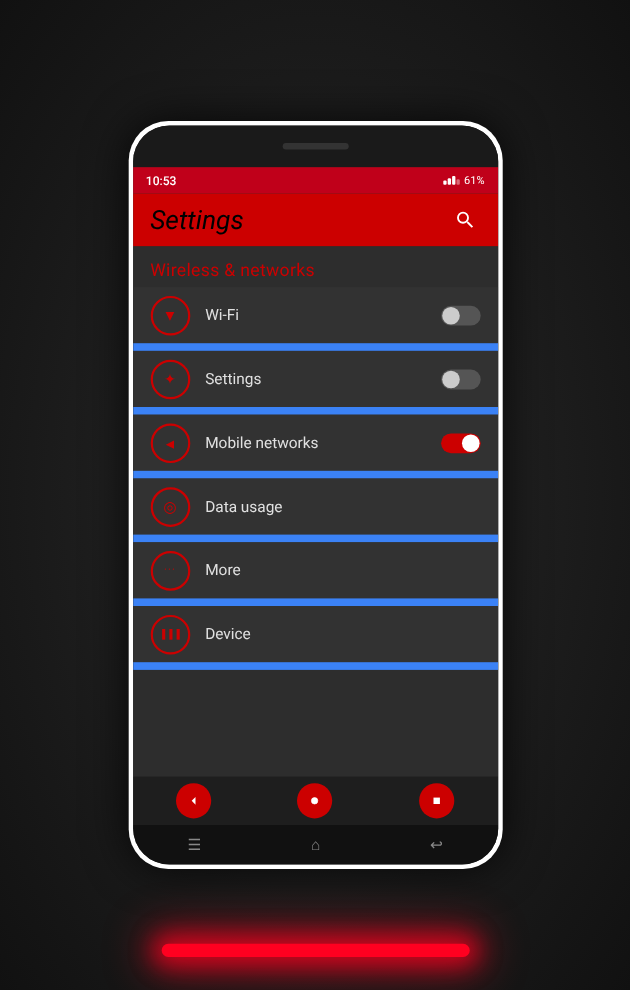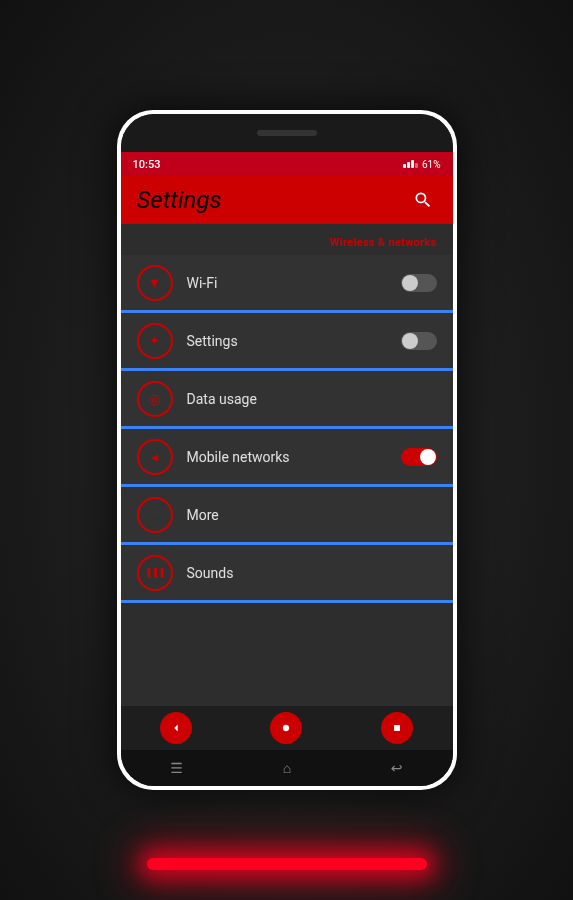--- a/index.html
+++ b/index.html
@@ -138,34 +138,33 @@
     
     .content {
       flex: 1;
       background: #2d2d2d;
       overflow-y: auto;
     }
 
     .section-header {
       padding: 12px 16px 6px;
       color: #cc0000;
-      font-size: 11px;
-      font-weight: 700;
+      font-size: 16px;
+      font-weight: 400;
       text-transform: none;
       letter-spacing: 0.3px;
-      text-align: right;
     }
 
     .settings-item {
       display: flex;
       align-items: center;
       padding: 0 16px;
       height: 58px;
       background: #323232;
-      border-bottom: 3px solid #3b82f6;
+      border-bottom: 7px solid #3b82f6;
       cursor: pointer;
       position: relative;
     }
 
     .item-icon {
       width: 36px;
       height: 36px;
       border-radius: 50%;
       border: 2px solid #cc0000;
       display: flex;
@@ -330,41 +329,41 @@
 
       <div class="settings-item">
         <div class="item-icon bt-icon"></div>
         <span class="item-label">Settings</span>
         <div class="toggle off">
           <div class="toggle-knob"></div>
         </div>
       </div>
 
       <div class="settings-item">
-        <div class="item-icon data-icon"></div>
-        <span class="item-label">Data usage</span>
-      </div>
-
-      <div class="settings-item">
         <div class="item-icon mobile-icon"></div>
         <span class="item-label">Mobile networks</span>
         <div class="toggle on">
           <div class="toggle-knob"></div>
         </div>
       </div>
 
       <div class="settings-item">
+        <div class="item-icon data-icon"></div>
+        <span class="item-label">Data usage</span>
+      </div>
+
+      <div class="settings-item">
         <div class="item-icon more-icon"></div>
         <span class="item-label">More</span>
       </div>
 
 
       <div class="settings-item">
         <div class="item-icon sound-icon"></div>
-        <span class="item-label">Sounds</span>
+        <span class="item-label">Device</span>
       </div>
 
     </div>
 
     <div class="nav-bar">
       <div class="nav-btn">
         <svg viewBox="0 0 24 24">
             <polygon points="15,6 9,12 15,18" fill="white"></polygon>
           </svg>
       </div>

